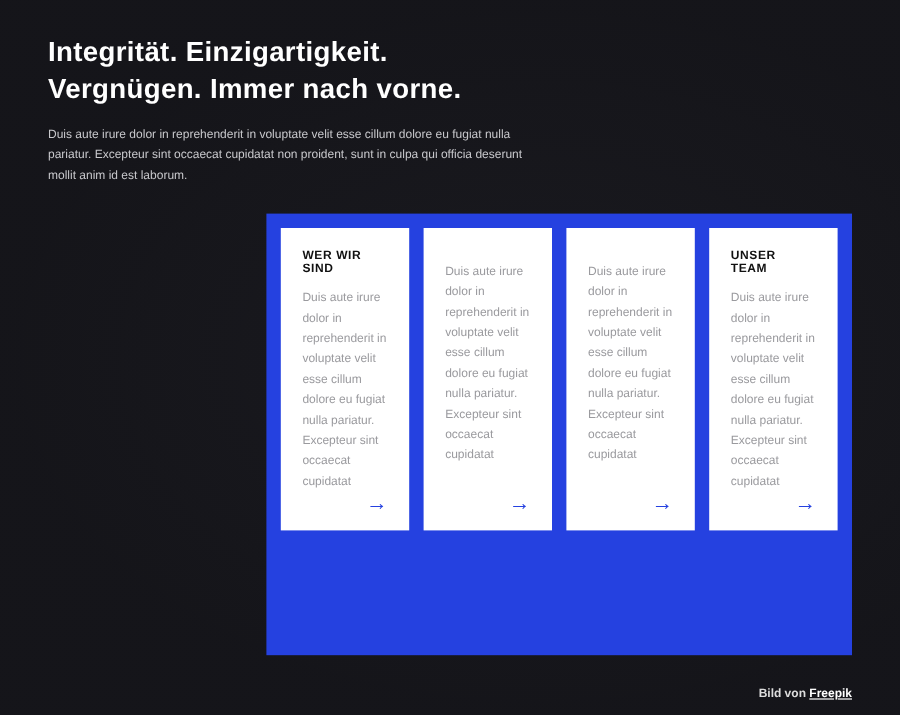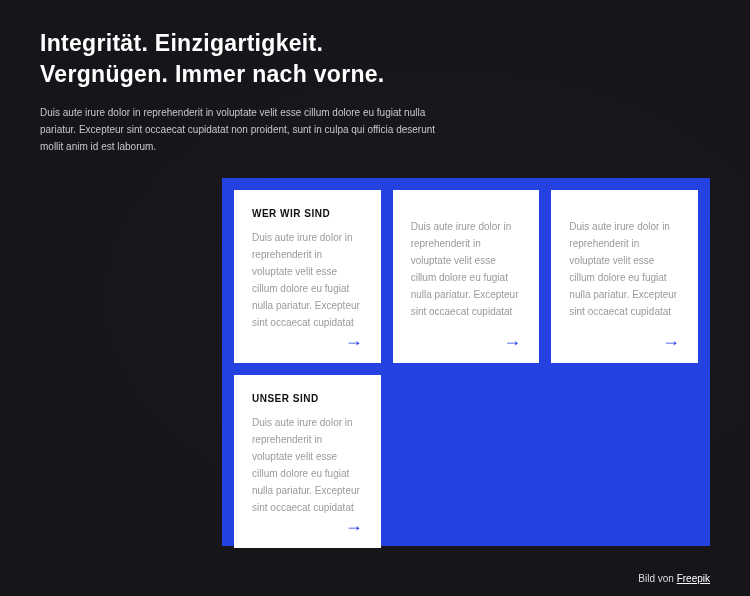--- a/index.html
+++ b/index.html
@@ -22,21 +22,21 @@
   font-size:10px;line-height:1.7;color:#c8c8cc;
   max-width:420px;margin-top:14px;
 }
 .cards-wrap{
   position:absolute;
   right:40px;top:178px;
   width:488px;height:368px;
   background:#2541e0;
   padding:12px;
   display:grid;
-  grid-template-columns:1fr 1fr 1fr;
+  grid-template-columns:1fr 1fr 1fr 1fr;
   grid-template-rows:1fr 1fr;
   gap:12px;
 }
 .card{
   background:#fff;
   padding:18px 18px 14px 18px;
   position:relative;
   display:flex;flex-direction:column;
 }
 .card-title{
@@ -49,21 +49,21 @@
 }
 .card-arrow{
   align-self:flex-end;
   color:#2541e0;
   font-size:18px;font-weight:700;
   cursor:pointer;
   line-height:1;
 }
 .credit{
   position:absolute;right:40px;bottom:12px;
-  font-size:10px;color:#ddd;
+  font-size:10px;color:#ddd;font-weight:bold;
 }
 .credit a{color:#fff;text-decoration:underline;cursor:pointer;}
 </style>
 </head>
 <body>
 
 <div class="container">
   <h1 class="page-title">Integrität. Einzigartigkeit. Vergnügen. Immer nach vorne.</h1>
   <p class="intro">Duis aute irure dolor in reprehenderit in voluptate velit esse cillum dolore eu fugiat nulla pariatur. Excepteur sint occaecat cupidatat non proident, sunt in culpa qui officia deserunt mollit anim id est laborum.</p>
 </div>
@@ -76,21 +76,21 @@
   </div>
   <div class="card">
     <div class="card-body">Duis aute irure dolor in reprehenderit in voluptate velit esse cillum dolore eu fugiat nulla pariatur. Excepteur sint occaecat cupidatat</div>
     <div class="card-arrow">→</div>
   </div>
   <div class="card">
     <div class="card-body">Duis aute irure dolor in reprehenderit in voluptate velit esse cillum dolore eu fugiat nulla pariatur. Excepteur sint occaecat cupidatat</div>
     <div class="card-arrow">→</div>
   </div>
   <div class="card">
-    <div class="card-title">UNSER SIND</div>
+    <div class="card-title">UNSER TEAM</div>
     <div class="card-body">Duis aute irure dolor in reprehenderit in voluptate velit esse cillum dolore eu fugiat nulla pariatur. Excepteur sint occaecat cupidatat</div>
     <div class="card-arrow">→</div>
   </div>
 </div>
 
 <div class="credit">
   <span>Bild von</span>
   <a>Freepik</a>
 </div>
 

